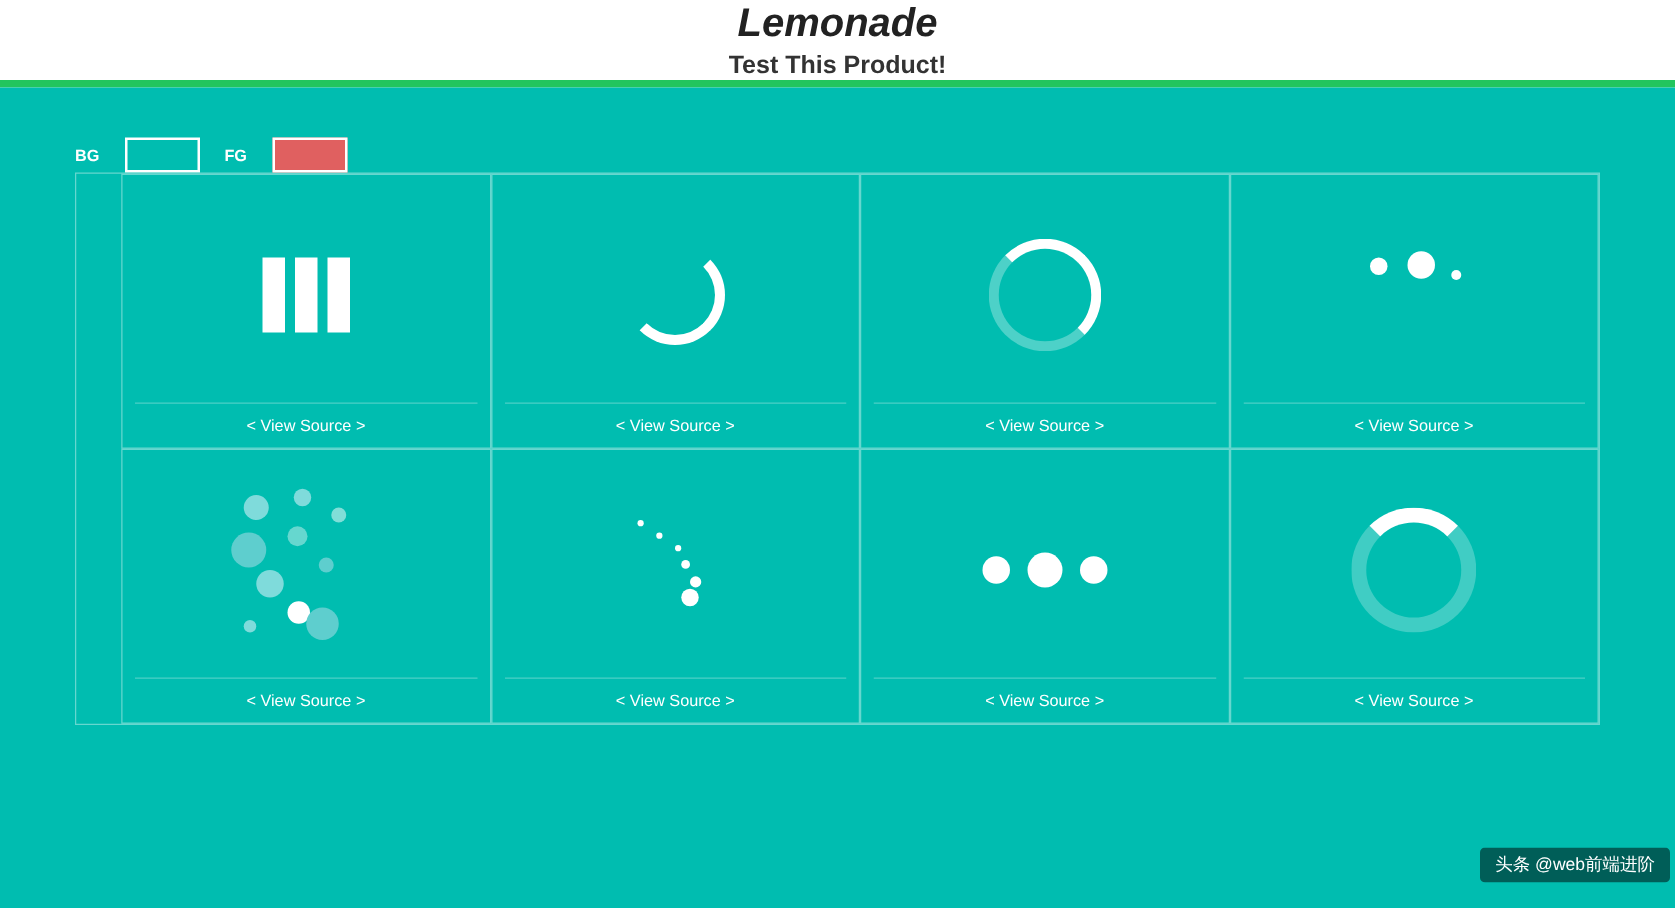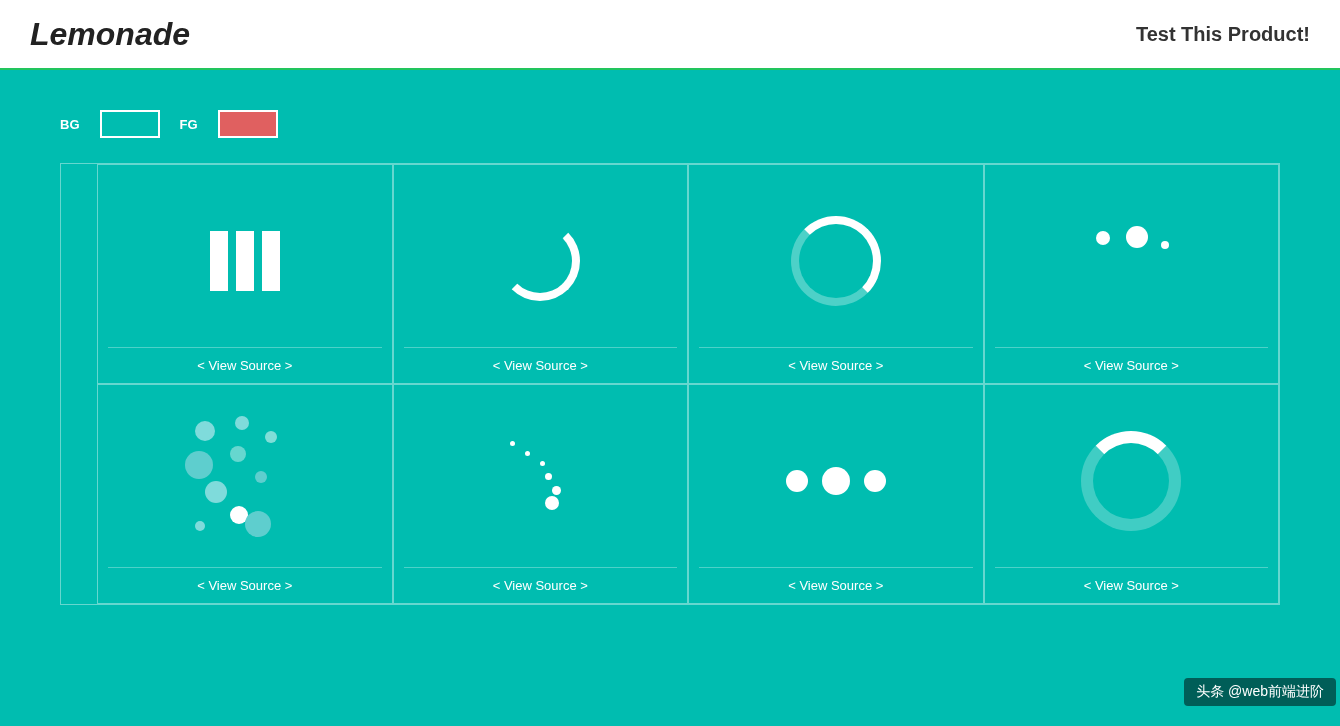--- a/index.html
+++ b/index.html
@@ -5,22 +5,23 @@
     * { margin: 0; padding: 0; box-sizing: border-box; }
     body { font-family: Arial, sans-serif; background: #fff; }
 
     
     .header {
       display: flex;
       align-items: center;
       justify-content: space-between;
       padding: 0 30px;
       height: 70px;
-      border-bottom: 2px solid #22c55e;
-      background: #fff;
+      border-bottom: 6px solid #22c55e;
+      background: #fff;
+      flex-direction: column;
     }
     .logo {
       font-family: 'Comic Sans MS', cursive, sans-serif;
       font-size: 32px;
       font-weight: bold;
       color: #222;
       font-style: italic;
     }
     .header-title {
       font-size: 20px;
@@ -50,21 +51,20 @@
       color: #fff;
       font-weight: 300;
       margin-bottom: 30px;
     }
 
     
     .color-pickers {
       display: flex;
       align-items: center;
       gap: 20px;
-      margin-bottom: 25px;
     }
     .color-label {
       font-size: 13px;
       color: #fff;
       font-weight: bold;
     }
     .color-swatch {
       width: 60px;
       height: 28px;
       border: 2px solid #fff;

